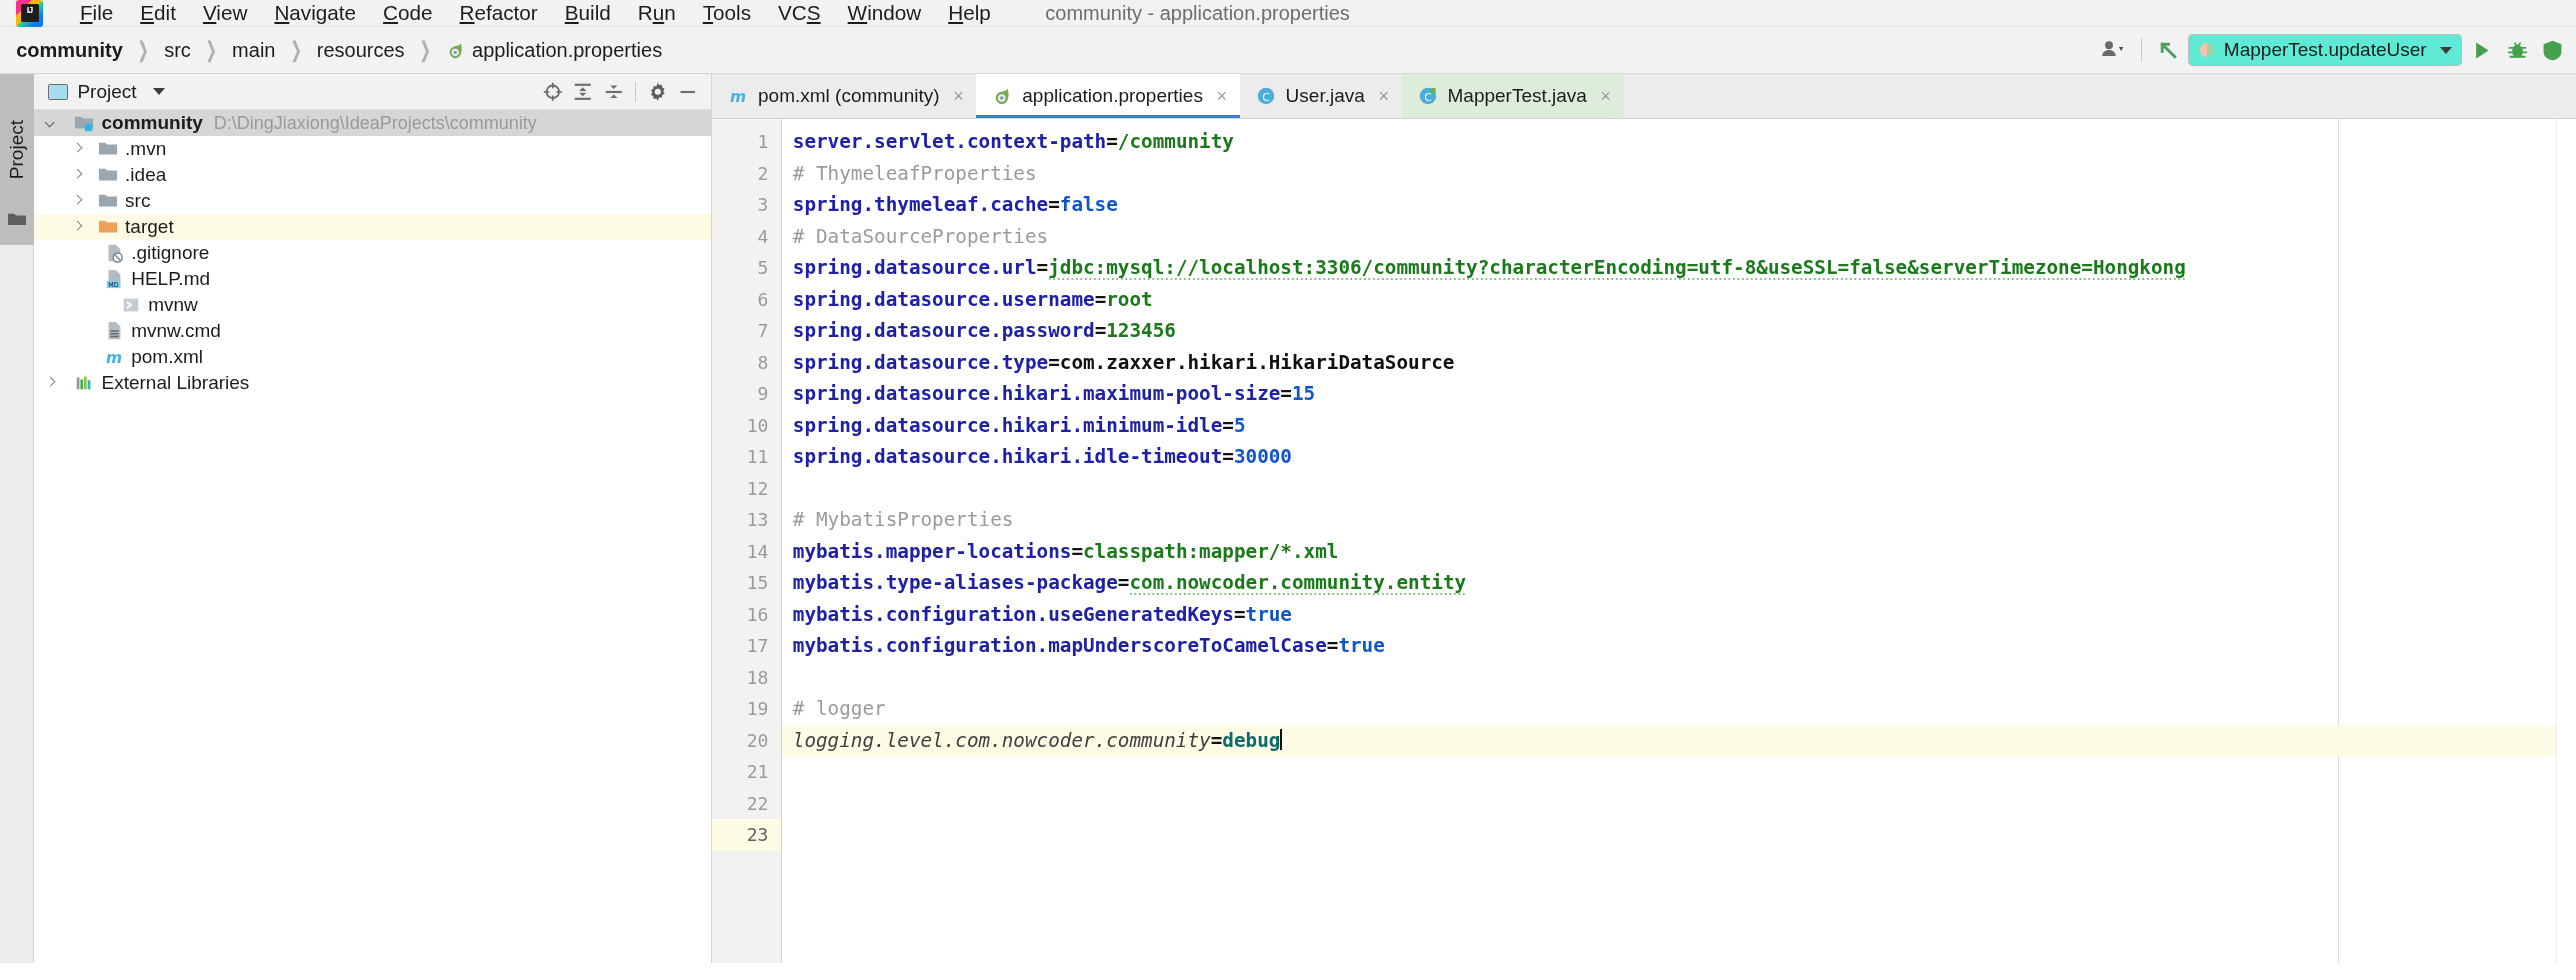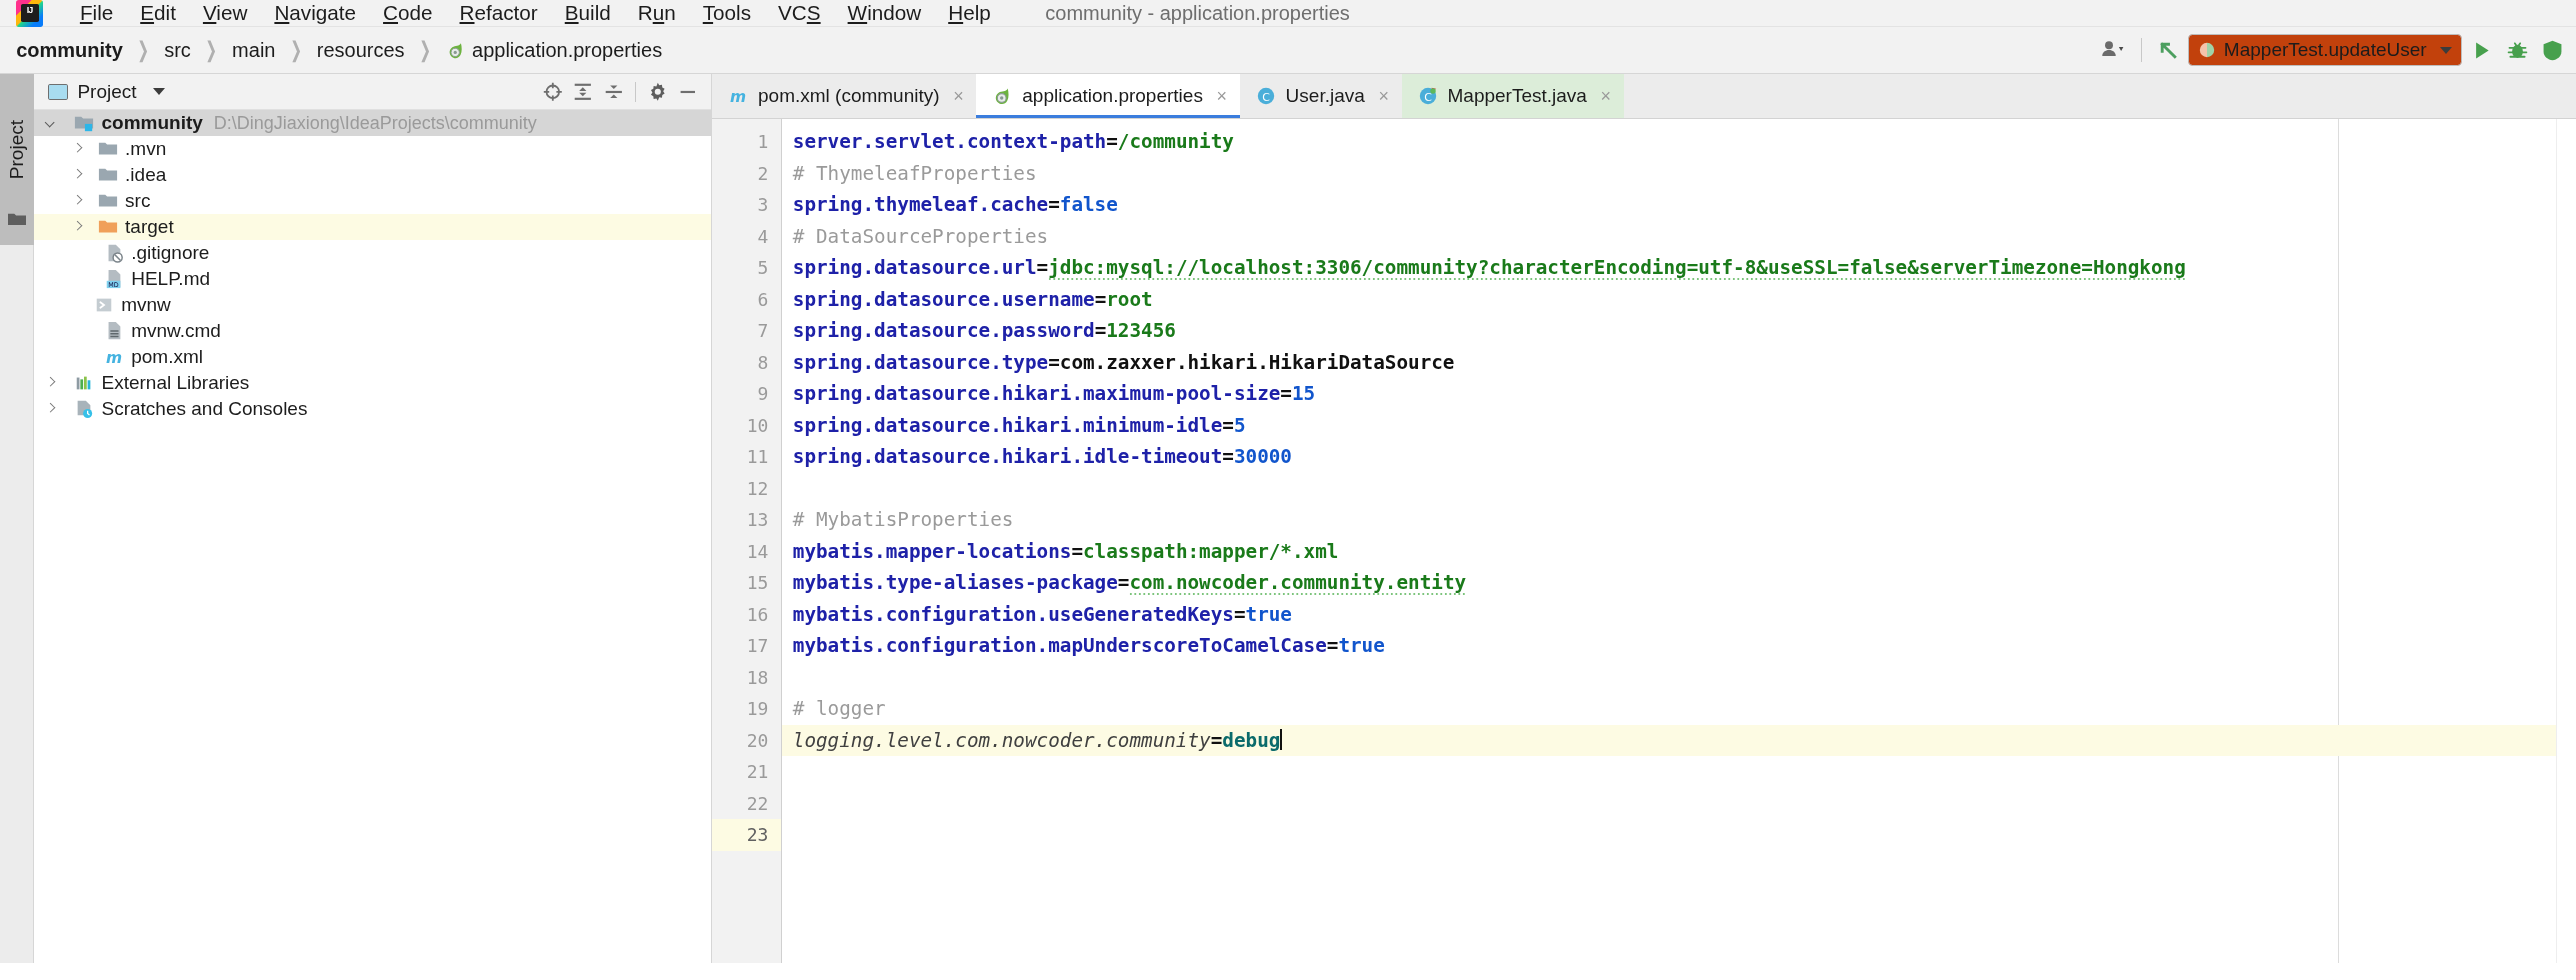--- a/index.html
+++ b/index.html
@@ -113,21 +113,21 @@
     background: #c8c8c8;
     margin: 0 7.2px;
   }
   .run-config {
     display: flex;
     align-items: center;
     height: 32px;
     min-width: 270px;
     border: 0.9px solid #bdbdbd;
     border-radius: 4.5px;
-    background: #c2410c;
+    background: #5eead4;
     padding: 0 9px 0 9px;
     gap: 8px;
     font-size: 19px;
     color: #1c1c1c;
     cursor: default;
     white-space: nowrap;
   }
   .runcfg-icon { width: 18px; height: 18px; flex: none; }
   .caret-down {
     width: 0; height: 0;
@@ -601,21 +601,21 @@
         <span class="tree-icon">
           <svg width="20" height="20" viewBox="0 0 22 22" style="font-size:21px">
             <path d="M5 1h8l5 5v14H5z" fill="#b4bcc2"></path>
             <rect x="3" y="13" width="15" height="8" fill="#7fd0ee"></rect>
             <text x="10.5" y="19.6" font-size="7" font-family="DejaVu Sans, sans-serif" fill="#114" text-anchor="middle">MD</text>
           </svg>
         </span>
         <span class="tree-label">HELP.md</span>
       </div>
 
-      <div class="tree-row" style="padding-left:60px">
+      <div class="tree-row" style="padding-left:87px">
         <span class="tree-icon">
           <svg width="20" height="20" viewBox="0 0 22 22">
             <rect x="3" y="4" width="16" height="14" fill="#c4ccd1"></rect>
             <path d="M7 8 l4 3 -4 3" stroke="#ffffff" stroke-width="2" fill="none" stroke-linecap="round"></path>
           </svg>
         </span>
         <span class="tree-label">mvnw</span>
       </div>
 
       <div class="tree-row" style="padding-left:70px">
@@ -643,31 +643,20 @@
           <svg width="20" height="20" viewBox="0 0 22 22">
             <rect x="3" y="5" width="3" height="13" fill="#8e9ba3"></rect>
             <rect x="7" y="7" width="3" height="11" fill="#4caf50"></rect>
             <rect x="11" y="4" width="3" height="14" fill="#8bc34a"></rect>
             <rect x="15" y="8" width="3" height="10" fill="#29b6d6"></rect>
           </svg>
         </span>
         <span class="tree-label">External Libraries</span>
       </div>
 
-      <div class="tree-row" style="padding-left:9px">
-        <span class="arrow right"></span>
-        <span class="tree-icon" style="margin-left:16px">
-          <svg width="20" height="20" viewBox="0 0 22 22">
-            <path d="M4 2h9l5 5v11H4z" fill="#a8b3ba"></path>
-            <circle cx="15" cy="16" r="5" fill="#36c0e8"></circle>
-            <path d="M15 13v3l2 1.5" stroke="#ffffff" stroke-width="1.4" fill="none"></path>
-          </svg>
-        </span>
-        <span class="tree-label">Scratches and Consoles</span>
-      </div>
 
     </div>
   </div>
 
   <div class="editor-area">
 
     <div class="tabbar">
       <div class="tab">
         <span class="ticon">
           <svg width="20" height="20" viewBox="0 0 22 22" style="font-size:21px">

